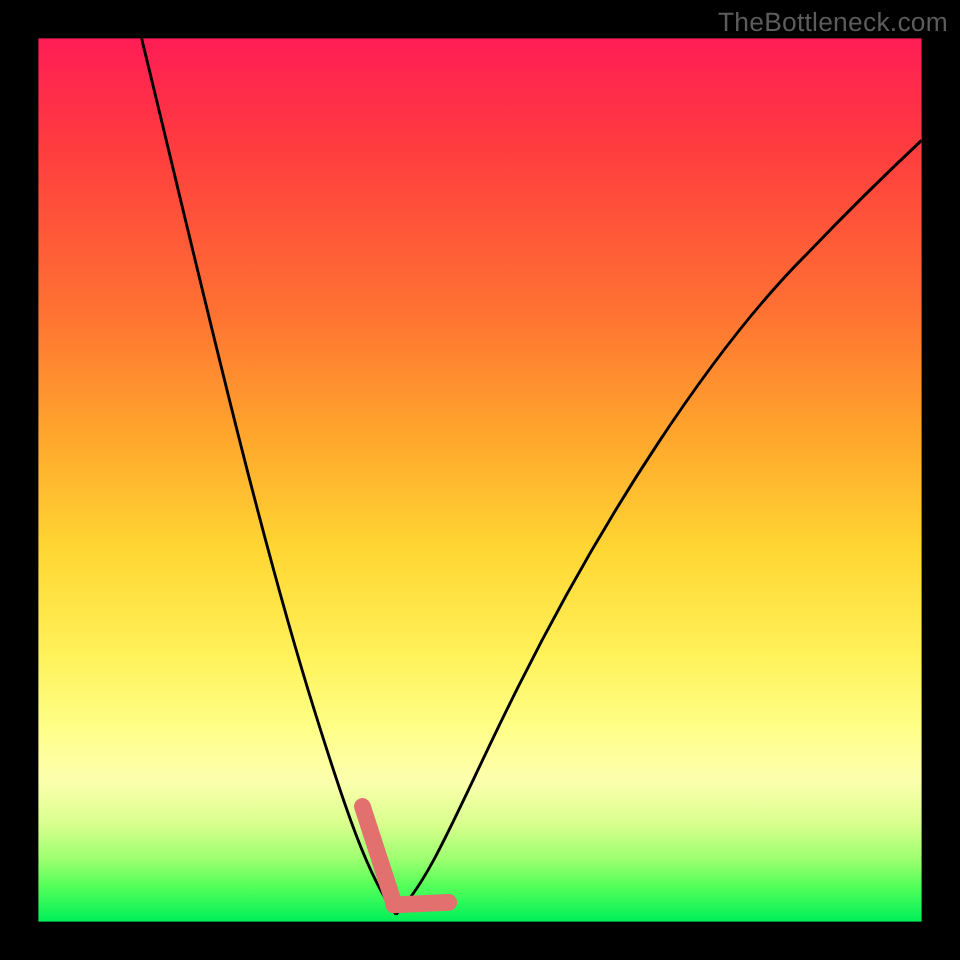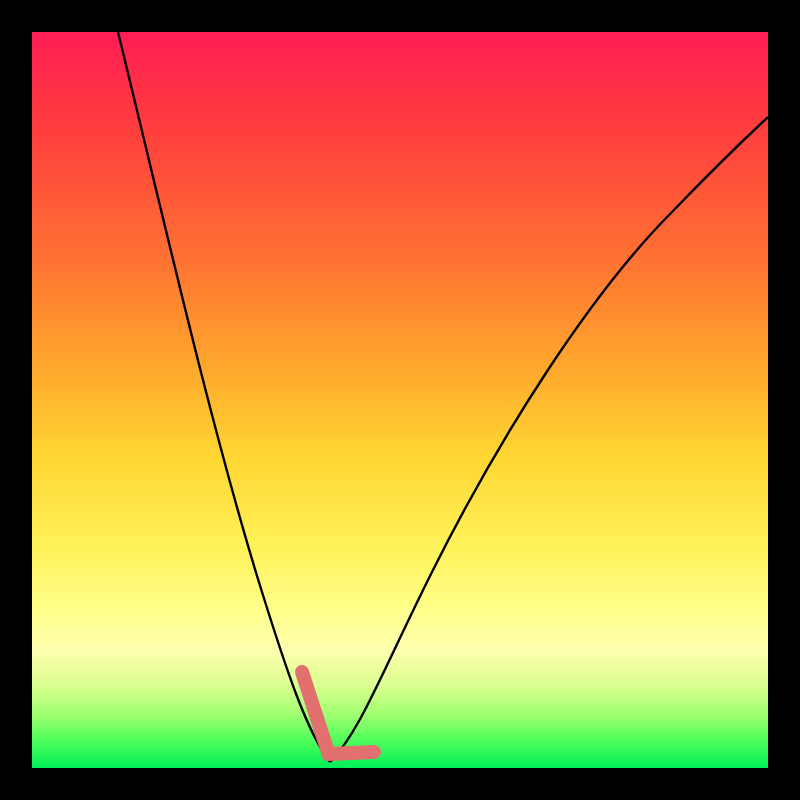--- a/index.html
+++ b/index.html
@@ -65,20 +65,21 @@
     stroke-width: 14;
     stroke-linecap: round;
     stroke-linejoin: round;
   }
 </style>
 </head>
 <body>
 
 <div class="frame">
 
+  <div class="watermark">TheBottleneck.com</div>
 
   <div class="plot-area">
     <svg class="curves" viewBox="0 0 736 736">
 
       <path class="curve-path" d="M 86,0
                C 130,180 180,400 230,560
                C 255,640 275,700 298,730"></path>
 
       <path class="curve-path" d="M 298,730
                C 328,700 350,640 400,540

